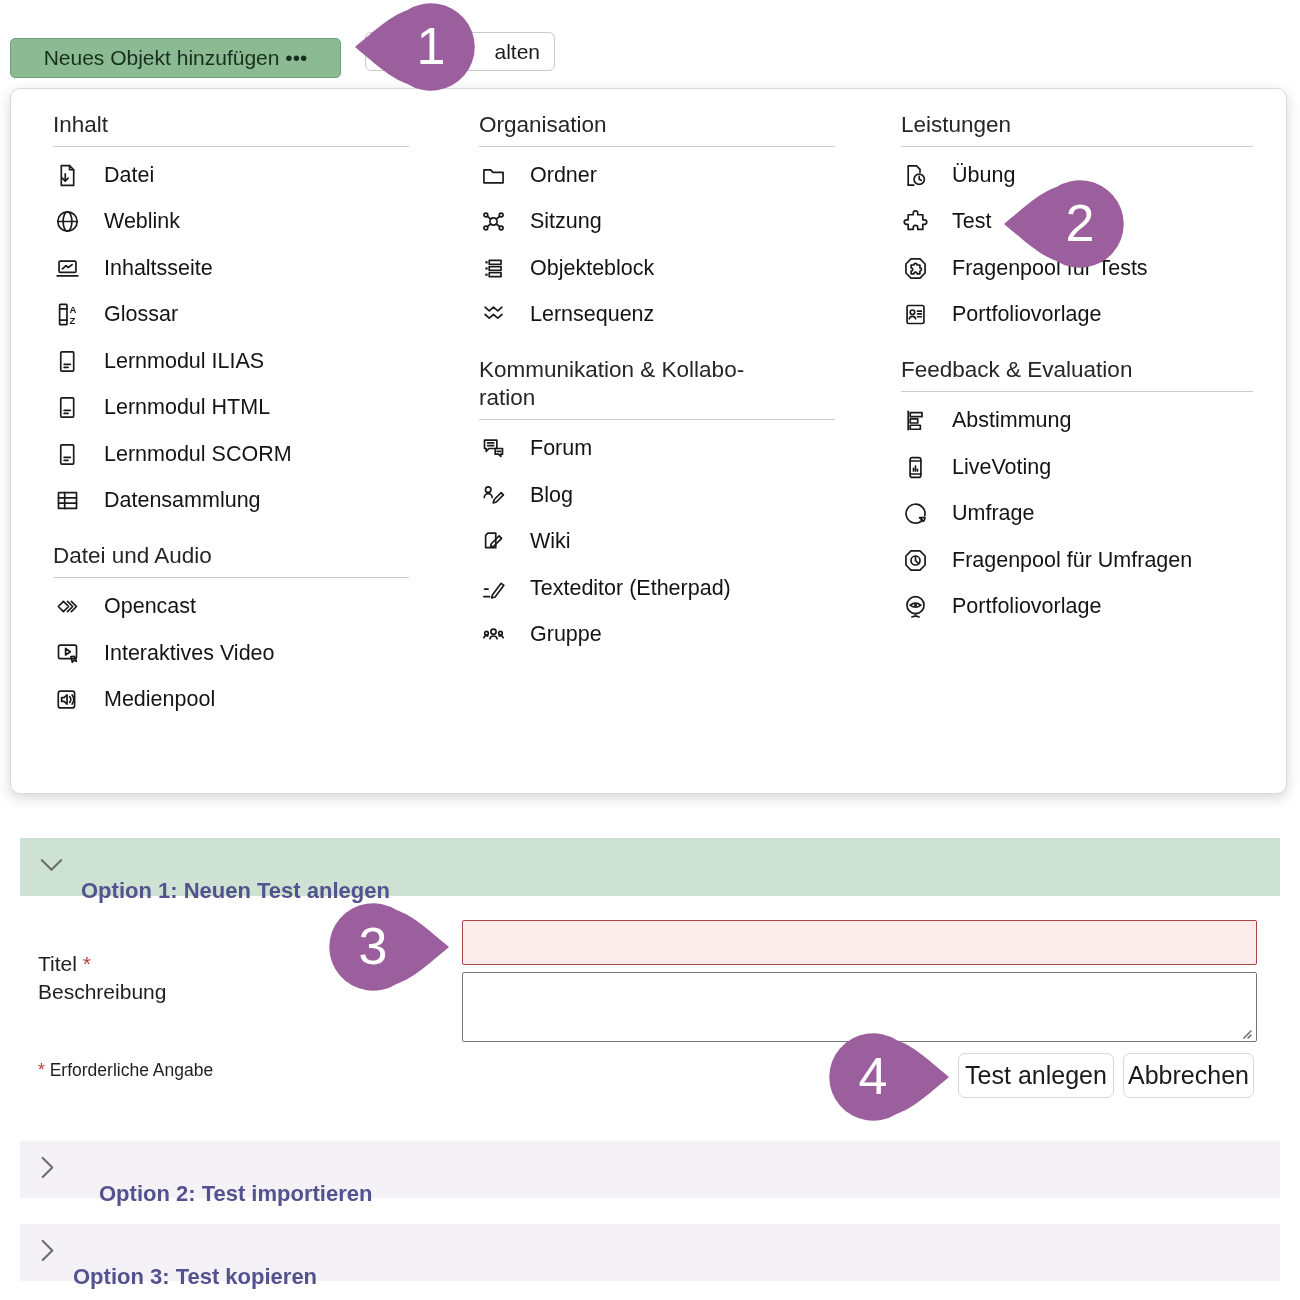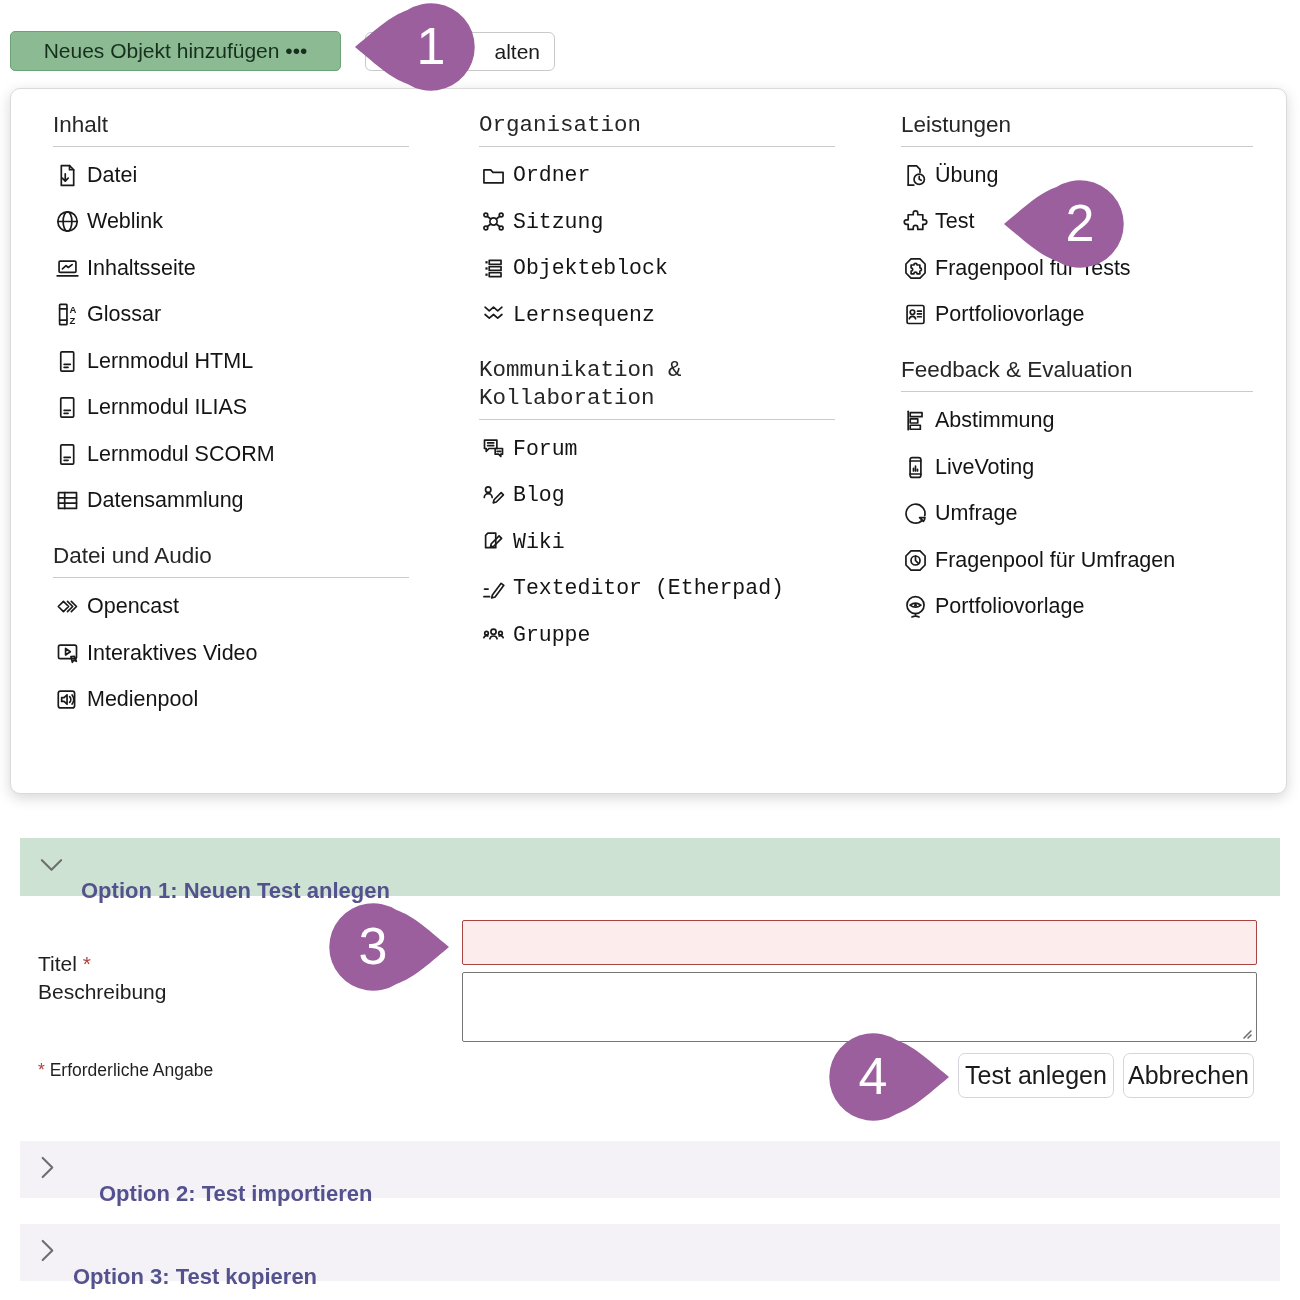--- a/index.html
+++ b/index.html
@@ -3,49 +3,49 @@
 <meta charset="utf-8">
 <style>
   html,body{margin:0;padding:0;}
   body{
     width:1300px;height:1300px;position:relative;background:#fff;
     font-family:"Liberation Sans","DejaVu Sans",sans-serif;color:#1a1a1a;
     overflow:hidden;
   }
   
   .btn-primary{
-    position:absolute;left:10px;top:31px;width:331px;height:40px;
+    position:absolute;left:10px;top:38px;width:331px;height:40px;
     background:#8cba93;border:1px solid #6da276;border-radius:5px;
     display:flex;align-items:center;justify-content:center;
     font-size:21px;color:#16301d;cursor:pointer;box-sizing:border-box;
   }
   .btn-partial{
     position:absolute;left:365px;top:32px;width:190px;height:39px;
     background:#fff;border:1px solid #c9c9c9;border-radius:6px;
     display:flex;align-items:center;justify-content:flex-end;
     padding-right:14px;font-size:21px;color:#1b1b1b;cursor:pointer;box-sizing:border-box;
   }
   
   .panel{
     position:absolute;left:10px;top:88px;width:1277px;height:706px;
     background:#fff;border:1px solid #dadada;border-radius:10px;
     box-shadow:0 4px 14px rgba(0,0,0,.16);box-sizing:border-box;
   }
   .col{position:absolute;top:22px;}
   .col1{left:42px;width:356px;}
-  .col2{left:468px;width:356px;font-family:Liberation Mono, monospace;}
+  .col2{left:468px;width:356px;}
   .col3{left:890px;width:352px;}
   .menu-section h3{
     font-size:22.5px;font-weight:400;margin:0 0 7px;line-height:1.25;
     max-width:310px;color:#262626;
   }
   .rule{border:none;border-top:1px solid #cbcbcb;margin:0 0 5px;}
   .menu-section ul{list-style:none;margin:0;padding:0;}
   .menu-section li{
-    height:46.5px;display:flex;align-items:center;gap:5px;
+    height:46.5px;display:flex;align-items:center;gap:22px;
     font-size:21.5px;color:#141414;cursor:pointer;
   }
   .sec2{margin-top:18px;}
   .icon{width:29px;height:29px;flex:0 0 29px;display:flex;align-items:center;justify-content:center;}
   .icon svg{stroke:#1a1a1a;fill:none;stroke-width:1.5;stroke-linecap:round;stroke-linejoin:round;}
   .icon svg .f{fill:#1a1a1a;stroke:none;}
   .icon svg text{fill:#1a1a1a;stroke:none;font:700 8.5px "Liberation Sans",sans-serif;}
   
   .marker{position:absolute;z-index:6;pointer-events:none;}
   .marker path{fill:#9c5f9e;}
@@ -142,30 +142,30 @@
           </span>
           <span>Glossar</span>
         </li>
         <li>
           <span class="icon">
             <svg width="27" height="27" viewBox="0 0 24 24">
                 <rect x="6" y="3.5" width="11.5" height="17" rx="1"></rect>
                 <path d="M9 14.5h5.5M9 17.2h3.5"></path>
               </svg>
           </span>
-          <span>Lernmodul HTML</span>
+          <span>Lernmodul ILIAS</span>
         </li>
         <li>
           <span class="icon">
             <svg width="27" height="27" viewBox="0 0 24 24">
                 <rect x="6" y="3.5" width="11.5" height="17" rx="1"></rect>
                 <path d="M9 14.5h5.5M9 17.2h3.5"></path>
               </svg>
           </span>
-          <span>Lernmodul ILIAS</span>
+          <span>Lernmodul HTML</span>
         </li>
         <li>
           <span class="icon">
             <svg width="27" height="27" viewBox="0 0 24 24">
                 <rect x="6" y="3.5" width="11.5" height="17" rx="1"></rect>
                 <path d="M9 14.5h5.5M9 17.2h3.5"></path>
               </svg>
           </span>
           <span>Lernmodul SCORM</span>
         </li>

